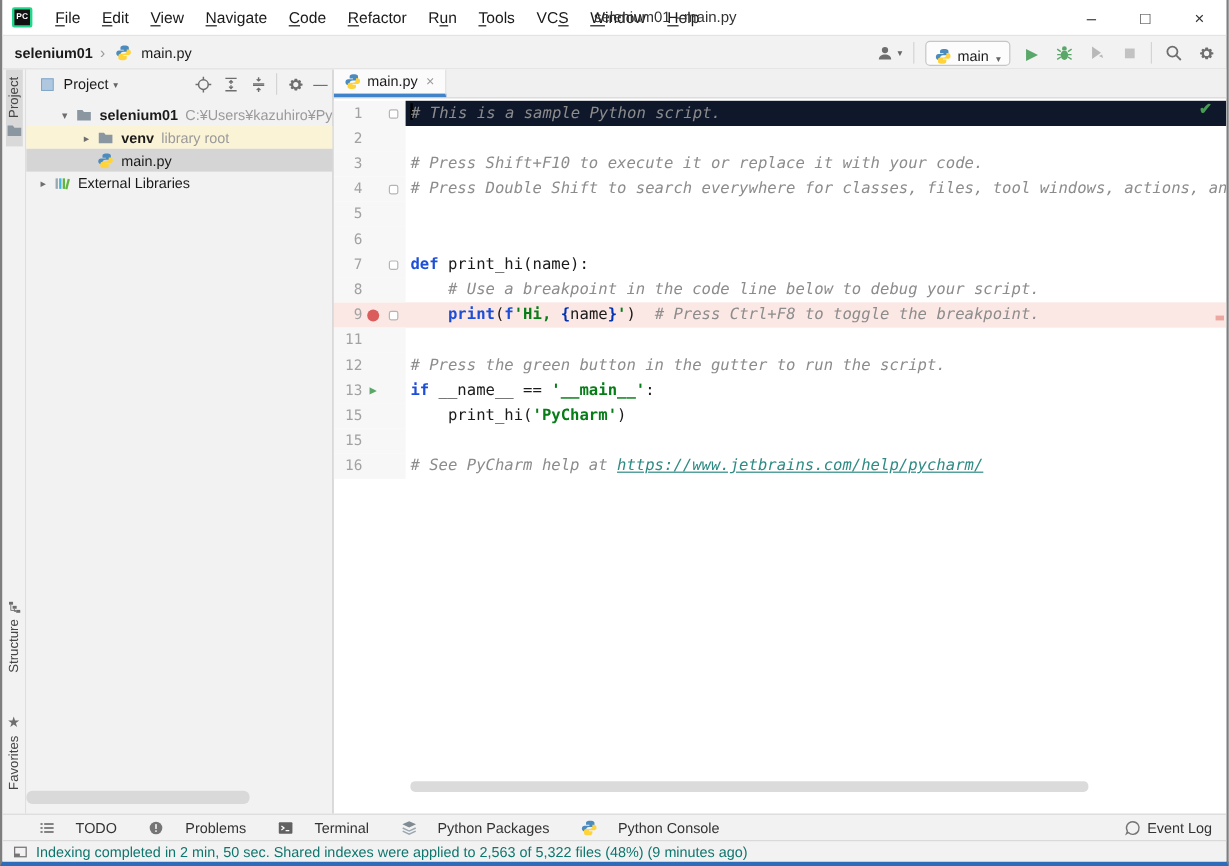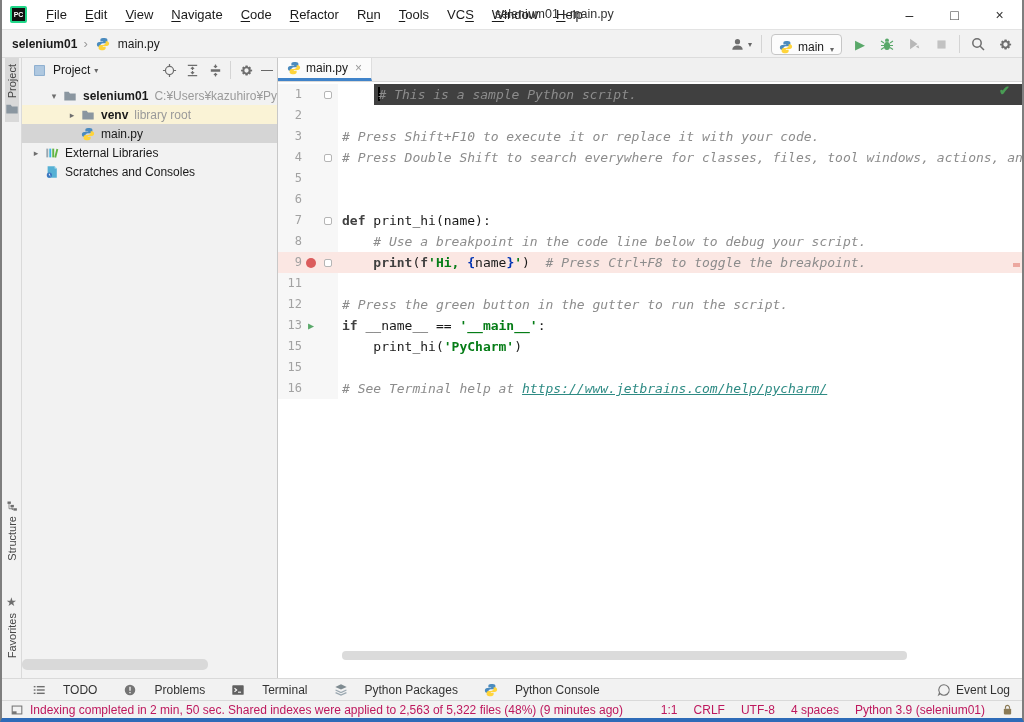--- a/index.html
+++ b/index.html
@@ -64,35 +64,35 @@
   .code-row.bg-bp { background:#fbe7e3; }
   .gut { width:60px; flex:none; display:flex; align-items:center; background:#f7f7f7; }
   .bg-bp .gut { background:transparent; }
   .num { width:24px; text-align:right; color:#a2a2a2; font-size:12px; font-family:"DejaVu Sans Mono", monospace; }
   .gslot { width:18px; display:flex; align-items:center; justify-content:center; flex:none; }
   .fslot { width:16px; display:flex; align-items:center; justify-content:center; flex:none; }
   .bp-dot { width:10px; height:10px; border-radius:50%; background:#db5c5c; }
   .run-glyph { color:#59a869; font-size:10px; }
   .fold-box { width:8px; height:8px; border:1px solid #b5b5b5; border-radius:2px; background:#fff; }
   .codeline { flex:1; white-space:pre; overflow:hidden; padding-left:4px; }
-  .codeline.bg-cur { background:#404040;margin-left:36px; }
+  .codeline.bg-cur { background:#0f172a; }
   .caret { display:inline-block; width:1.5px; height:14px; background:#000; vertical-align:-2px; margin-right:-1px; }
   .tk-cmt { color:#8c8c8c; font-style:italic; }
-  .tk-kw { color:#404040; font-weight:bold; }
+  .tk-kw { color:#1d4ed8; font-weight:bold; }
   .tk-str { color:#067d17; font-weight:bold; }
   .tk-link { color:#2e8b84; font-style:italic; text-decoration:underline; }
   .tk-brace { color:#0033b3; font-weight:bold; }
   .insp-check { position:absolute; top:1px; right:12px; color:#499c54; font-size:13px; font-weight:bold; }
   .err-mark { position:absolute; top:181px; right:2px; width:7px; height:4px; background:#eca8a0; }
   .h-scroll { position:absolute; bottom:18px; left:64px; width:565px; height:9px; background:#dbdbdb; border-radius:4px; }
   .bottombar { position:absolute; left:0; right:0; top:678px; height:22px; background:#f2f2f2; border-top:1px solid #d9d9d9; display:flex; align-items:center; padding:0 12px 0 30px; font-size:12px; color:#333; }
   .bb-item { display:flex; align-items:center; gap:17px; margin-right:26px; }
   .bb-right { margin-left:auto; display:flex; gap:5px; }
   
-  .statusbar { position:absolute; left:0; right:0; top:700px; height:18px; background:#f2f2f2; border-top:1px solid #d9d9d9; display:flex; align-items:center; padding:0 8px; font-size:12px; color:#be185d; }
+  .statusbar { position:absolute; left:0; right:0; top:700px; height:18px; background:#f2f2f2; border-top:1px solid #d9d9d9; display:flex; align-items:center; padding:0 8px; font-size:12px; color:#0f766e; }
   .sb-msg { margin-left:6px; white-space:nowrap; overflow:hidden; }
   .sb-right { margin-left:auto; display:flex; align-items:center; gap:16px; white-space:nowrap; }
   svg { display:block; }
 </style>
 </head>
 <body>
 
 <div id="app">
 
   <div class="titlebar">
@@ -290,32 +290,20 @@
             <span class="t-ico">
               <svg width="14" height="14" viewBox="0 0 16 16">
                 <rect x="1.5" y="3" width="2.2" height="10" fill="#9aa7b0"></rect>
                 <rect x="4.9" y="3" width="2.2" height="10" fill="#40b6e0"></rect>
                 <rect x="8.3" y="3" width="2.2" height="10" fill="#62b543"></rect>
                 <rect x="11.8" y="3.4" width="2.2" height="10" transform="rotate(14 12.9 8.4)" fill="#62b543"></rect>
               </svg>
             </span>
             <span class="t-label">External Libraries</span>
           </div>
-          <div class="tree-row" style="padding-left: 6px;">
-            <span class="chev"></span>
-            <span class="t-ico">
-              <svg width="14" height="14" viewBox="0 0 16 16">
-                <path d="M3 1.5h8l2.5 2.5v10.5H3z" fill="#55b0d4"></path>
-                <path d="M11 1.5l2.5 2.5H11z" fill="#bde3f0"></path>
-                <circle cx="5" cy="11.5" r="3" fill="#3b76c0"></circle>
-                <path d="M5 10v1.5l1.2 1" stroke="#fff" stroke-width="1" fill="none"></path>
-              </svg>
-            </span>
-            <span class="t-label">Scratches and Consoles</span>
-          </div>
         </div>
       <div class="panel-hscroll"></div>
     </div>
 
     <div class="editor">
       <div class="tabbar">
         <div class="tab">
           <span class="tb-ico" style="width:14px;height:14px">
               <svg width="14" height="14" viewBox="0 0 16 16">
                 <path d="M8 1C6 1 5 1.9 5 3.1V5h3.2v.8H3.6C2.1 5.8 1 6.9 1 8.5S2.1 11.2 3.6 11.2H5V9.6C5 8.1 6.2 7 7.7 7h3.2c1.1 0 2.1-.9 2.1-2V3.1C13 1.9 11.9 1 10 1H8z" fill="#4b8bbe"></path>
@@ -453,21 +441,21 @@
               <span class="fslot"></span>
             </div>
             <div class="codeline"></div>
           </div>
           <div class="code-row">
             <div class="gut">
               <span class="num">16</span>
               <span class="gslot"></span>
               <span class="fslot"></span>
             </div>
-            <div class="codeline"><span class="tk-cmt"># See Terminal help at </span><span class="tk-link">https://www.jetbrains.com/help/pycharm/</span></div>
+            <div class="codeline"><span class="tk-cmt"># See PyCharm help at </span><span class="tk-link">https://www.jetbrains.com/help/pycharm/</span></div>
           </div>
         </div>
     </div>
   </div>
 
   <div class="bottombar">
     <span id="bb-items" style="display:flex">
         <span class="bb-item">
           <span class="tb-ico" style="width: 14px; height: 14px;">
             <svg width="14" height="14" viewBox="0 0 16 16" fill="#6e6e6e">
@@ -532,28 +520,15 @@
   </div>
 
   <div class="statusbar">
     <span class="tb-ico" style="width:14px;height:14px">
         <svg width="14" height="14" viewBox="0 0 16 16">
           <rect x="2.5" y="3.5" width="11" height="9" fill="none" stroke="#757575" stroke-width="1.2"></rect>
           <rect x="2.5" y="9.5" width="5" height="3" fill="#757575"></rect>
         </svg>
       </span>
     <span class="sb-msg">Indexing completed in 2 min, 50 sec. Shared indexes were applied to 2,563 of 5,322 files (48%) (9 minutes ago)</span>
-    <span class="sb-right" id="sb-right">
-        <span>1:1</span>
-        <span>CRLF</span>
-        <span>UTF-8</span>
-        <span>4 spaces</span>
-        <span>Python 3.9 (selenium01)</span>
-        <span>
-          <svg width="13" height="13" viewBox="0 0 16 16">
-            <rect x="3.5" y="7" width="9" height="7" rx="1" fill="#8a7a56"></rect>
-            <path d="M5.5 7V5.5a2.5 2.5 0 0 1 5 0V7" fill="none" stroke="#8a7a56" stroke-width="1.4"></path>
-          </svg>
-        </span>
-      </span>
   </div>
 
 </div>
 
 </body></html>

